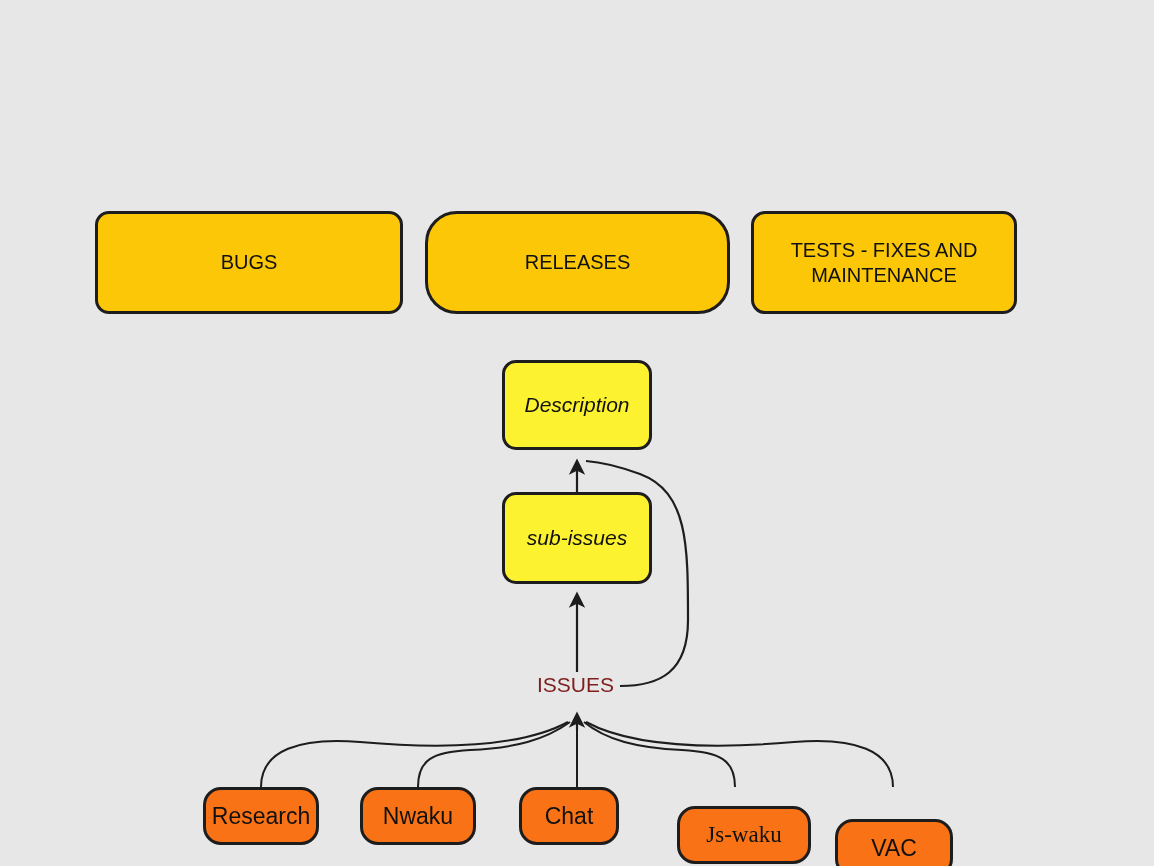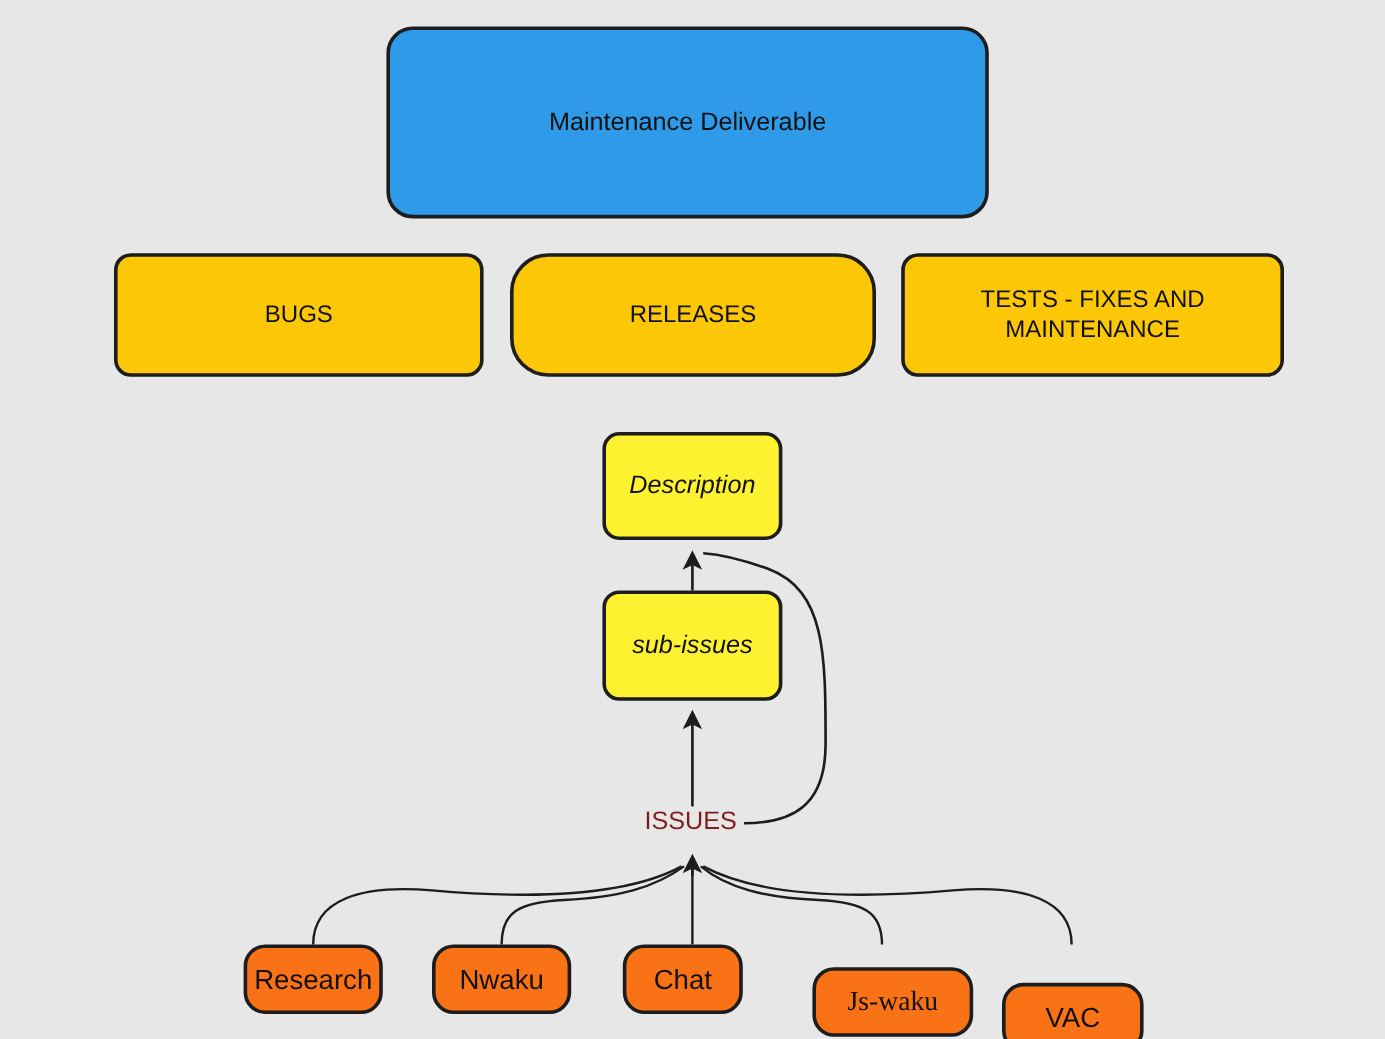--- a/index.html
+++ b/index.html
@@ -93,33 +93,30 @@
              C618,466 600,462 586,461" stroke="#1d1d1d" stroke-width="2.2" fill="none"></path>
 
     <path d="M261,787 C261,750 300,737 360,742 C440,749 520,748 568,722" stroke="#1d1d1d" stroke-width="2" fill="none"></path>
     <path d="M418,787 C418,760 432,752 470,750 C515,748 545,740 570,722" stroke="#1d1d1d" stroke-width="2" fill="none"></path>
     <path d="M577,787 L577,716" stroke="#1d1d1d" stroke-width="2" fill="none"></path>
     <path d="M735,787 C735,760 720,752 682,750 C637,748 606,740 584,722" stroke="#1d1d1d" stroke-width="2" fill="none"></path>
     <path d="M893,787 C893,750 854,737 794,742 C714,749 634,748 586,722" stroke="#1d1d1d" stroke-width="2" fill="none"></path>
     <path d="M577,730 L577,715" stroke="#1d1d1d" stroke-width="2.2" fill="none" marker-end="url(#arrow)"></path>
   </svg>
 
-  <div class="node node-deliverable" style="left:322px; top:22px; width:502px; height:160px;">
-    <span>Maintenance Deliverable</span>
-  </div>
 
   <div class="node node-category" style="left:95px; top:211px; width:308px; height:103px;">
     <span>BUGS</span>
   </div>
 
   <div class="node node-category" style="left:425px; top:211px; width:305px; height:103px;border-radius:32px;">
     <span>RELEASES</span>
   </div>
 
-  <div class="node node-category" style="left:751px; top:211px; width:319px; height:103px;">
+  <div class="node node-category" style="left:751px; top:211px; width:266px; height:103px;">
     <span>
       <span class="ln">TESTS - FIXES AND</span>
       <span class="ln">MAINTENANCE</span>
     </span>
   </div>
 
   <div class="node node-issue" style="left:502px; top:360px; width:150px; height:90px;">
     <span>Description</span>
   </div>
 

